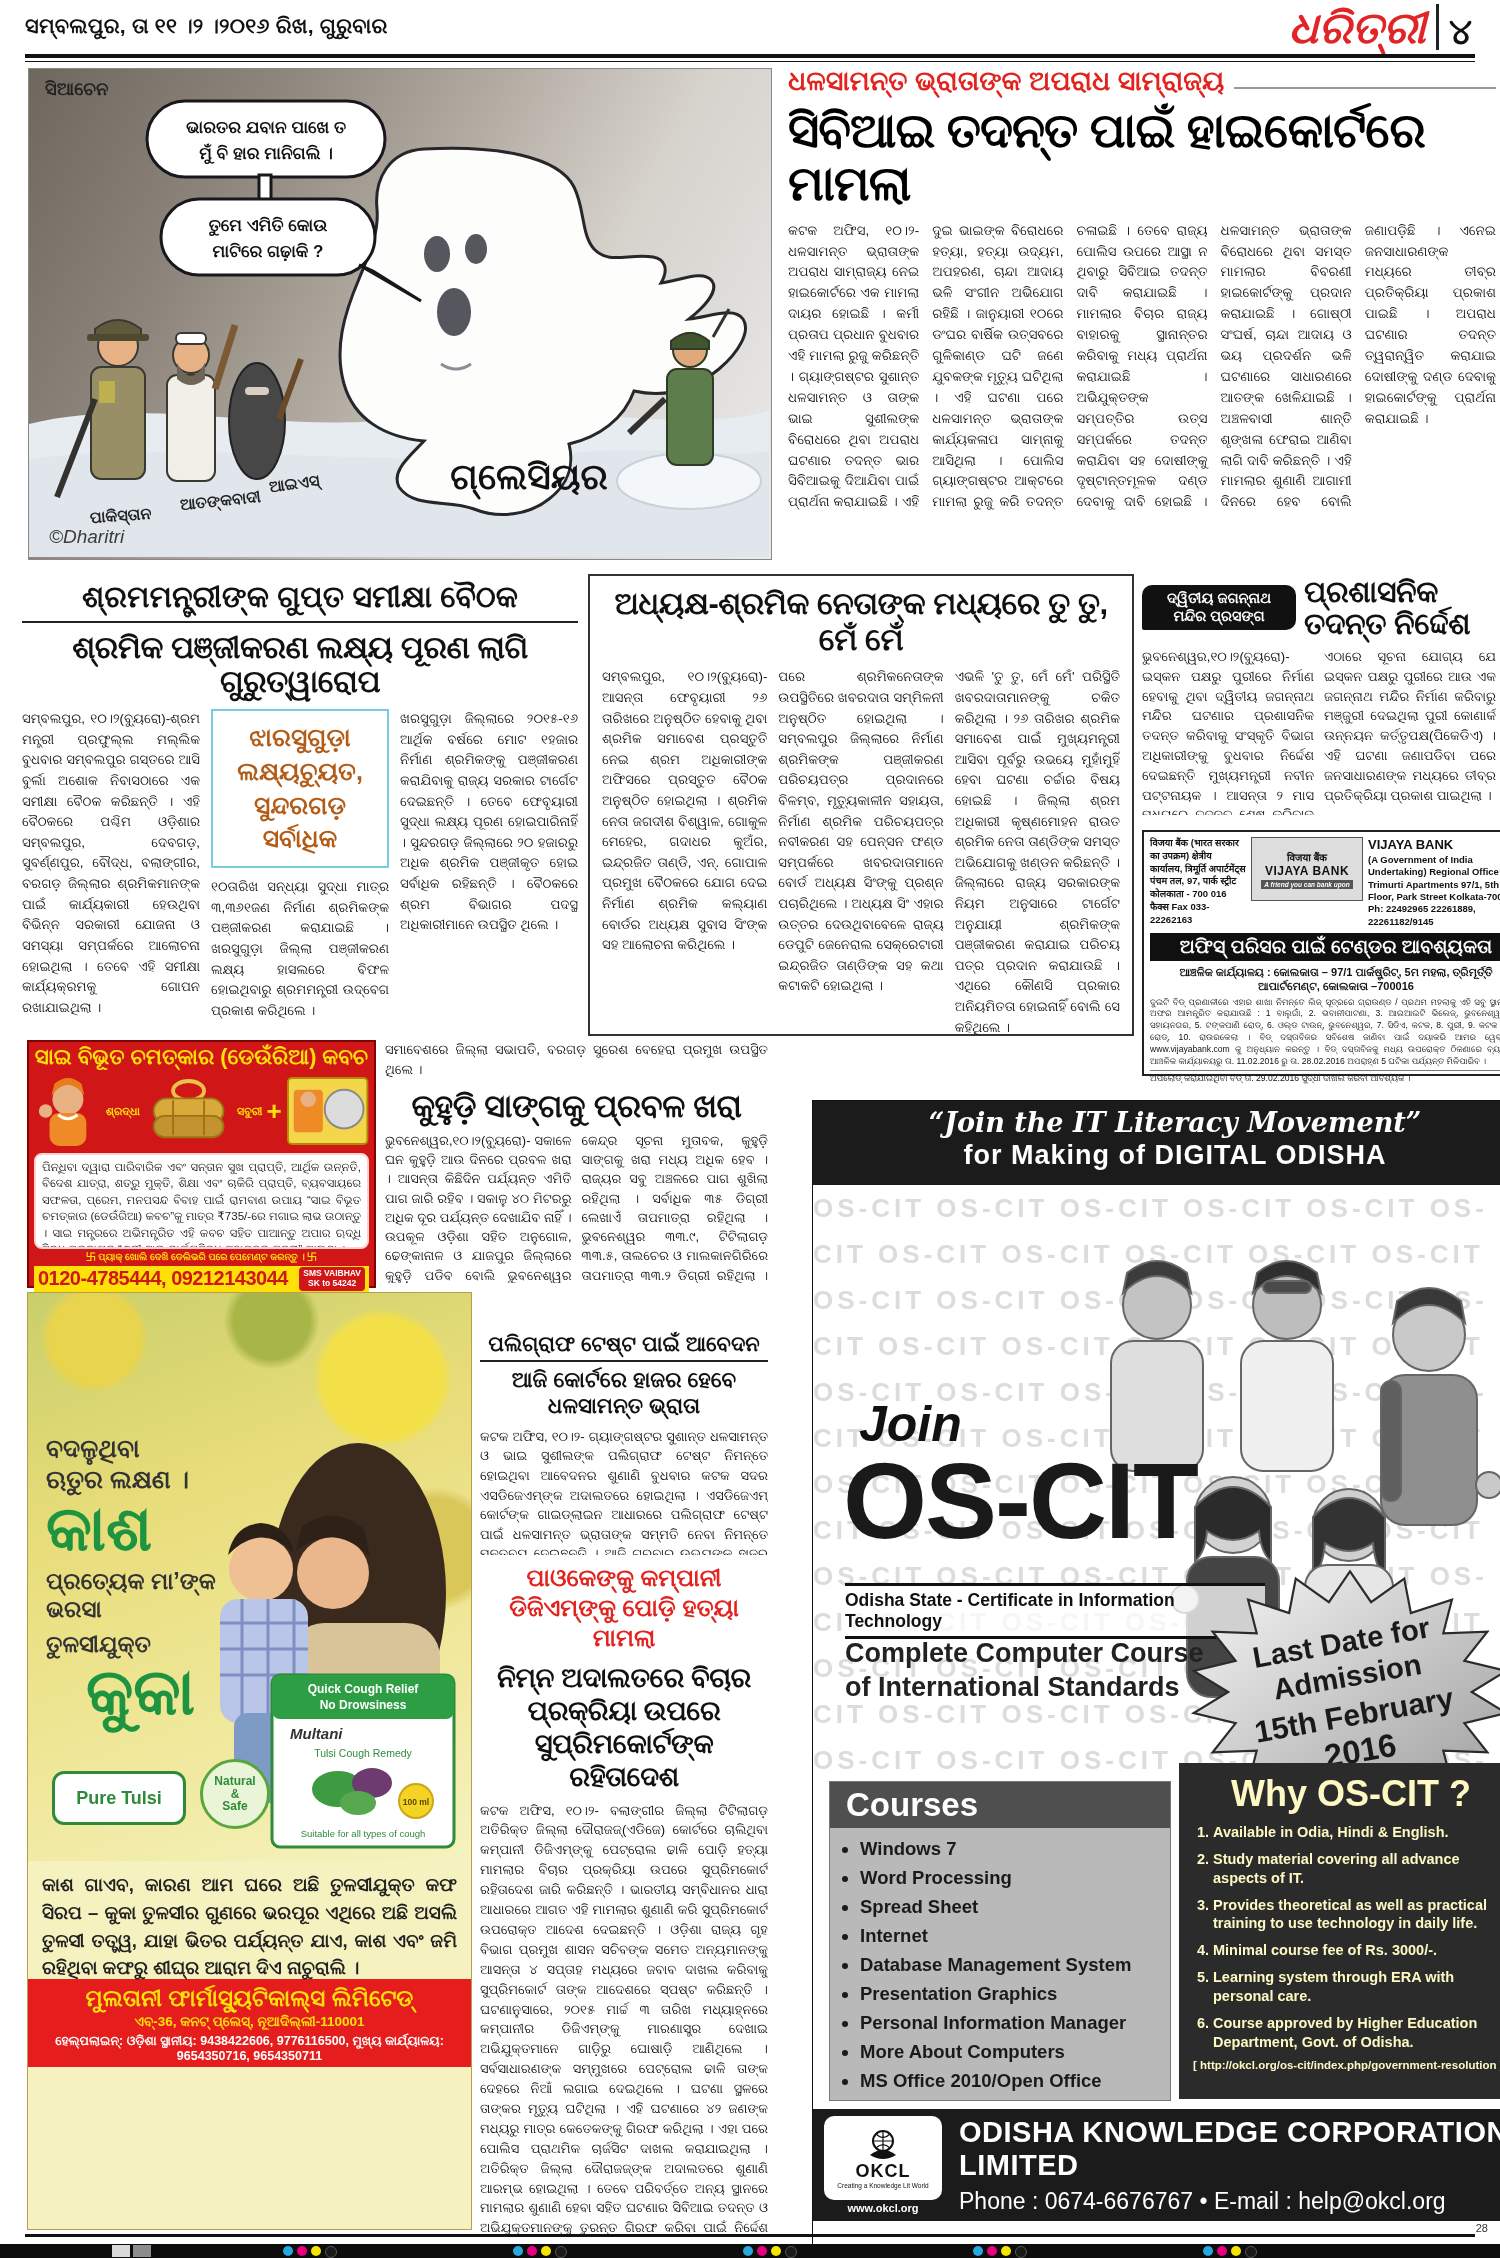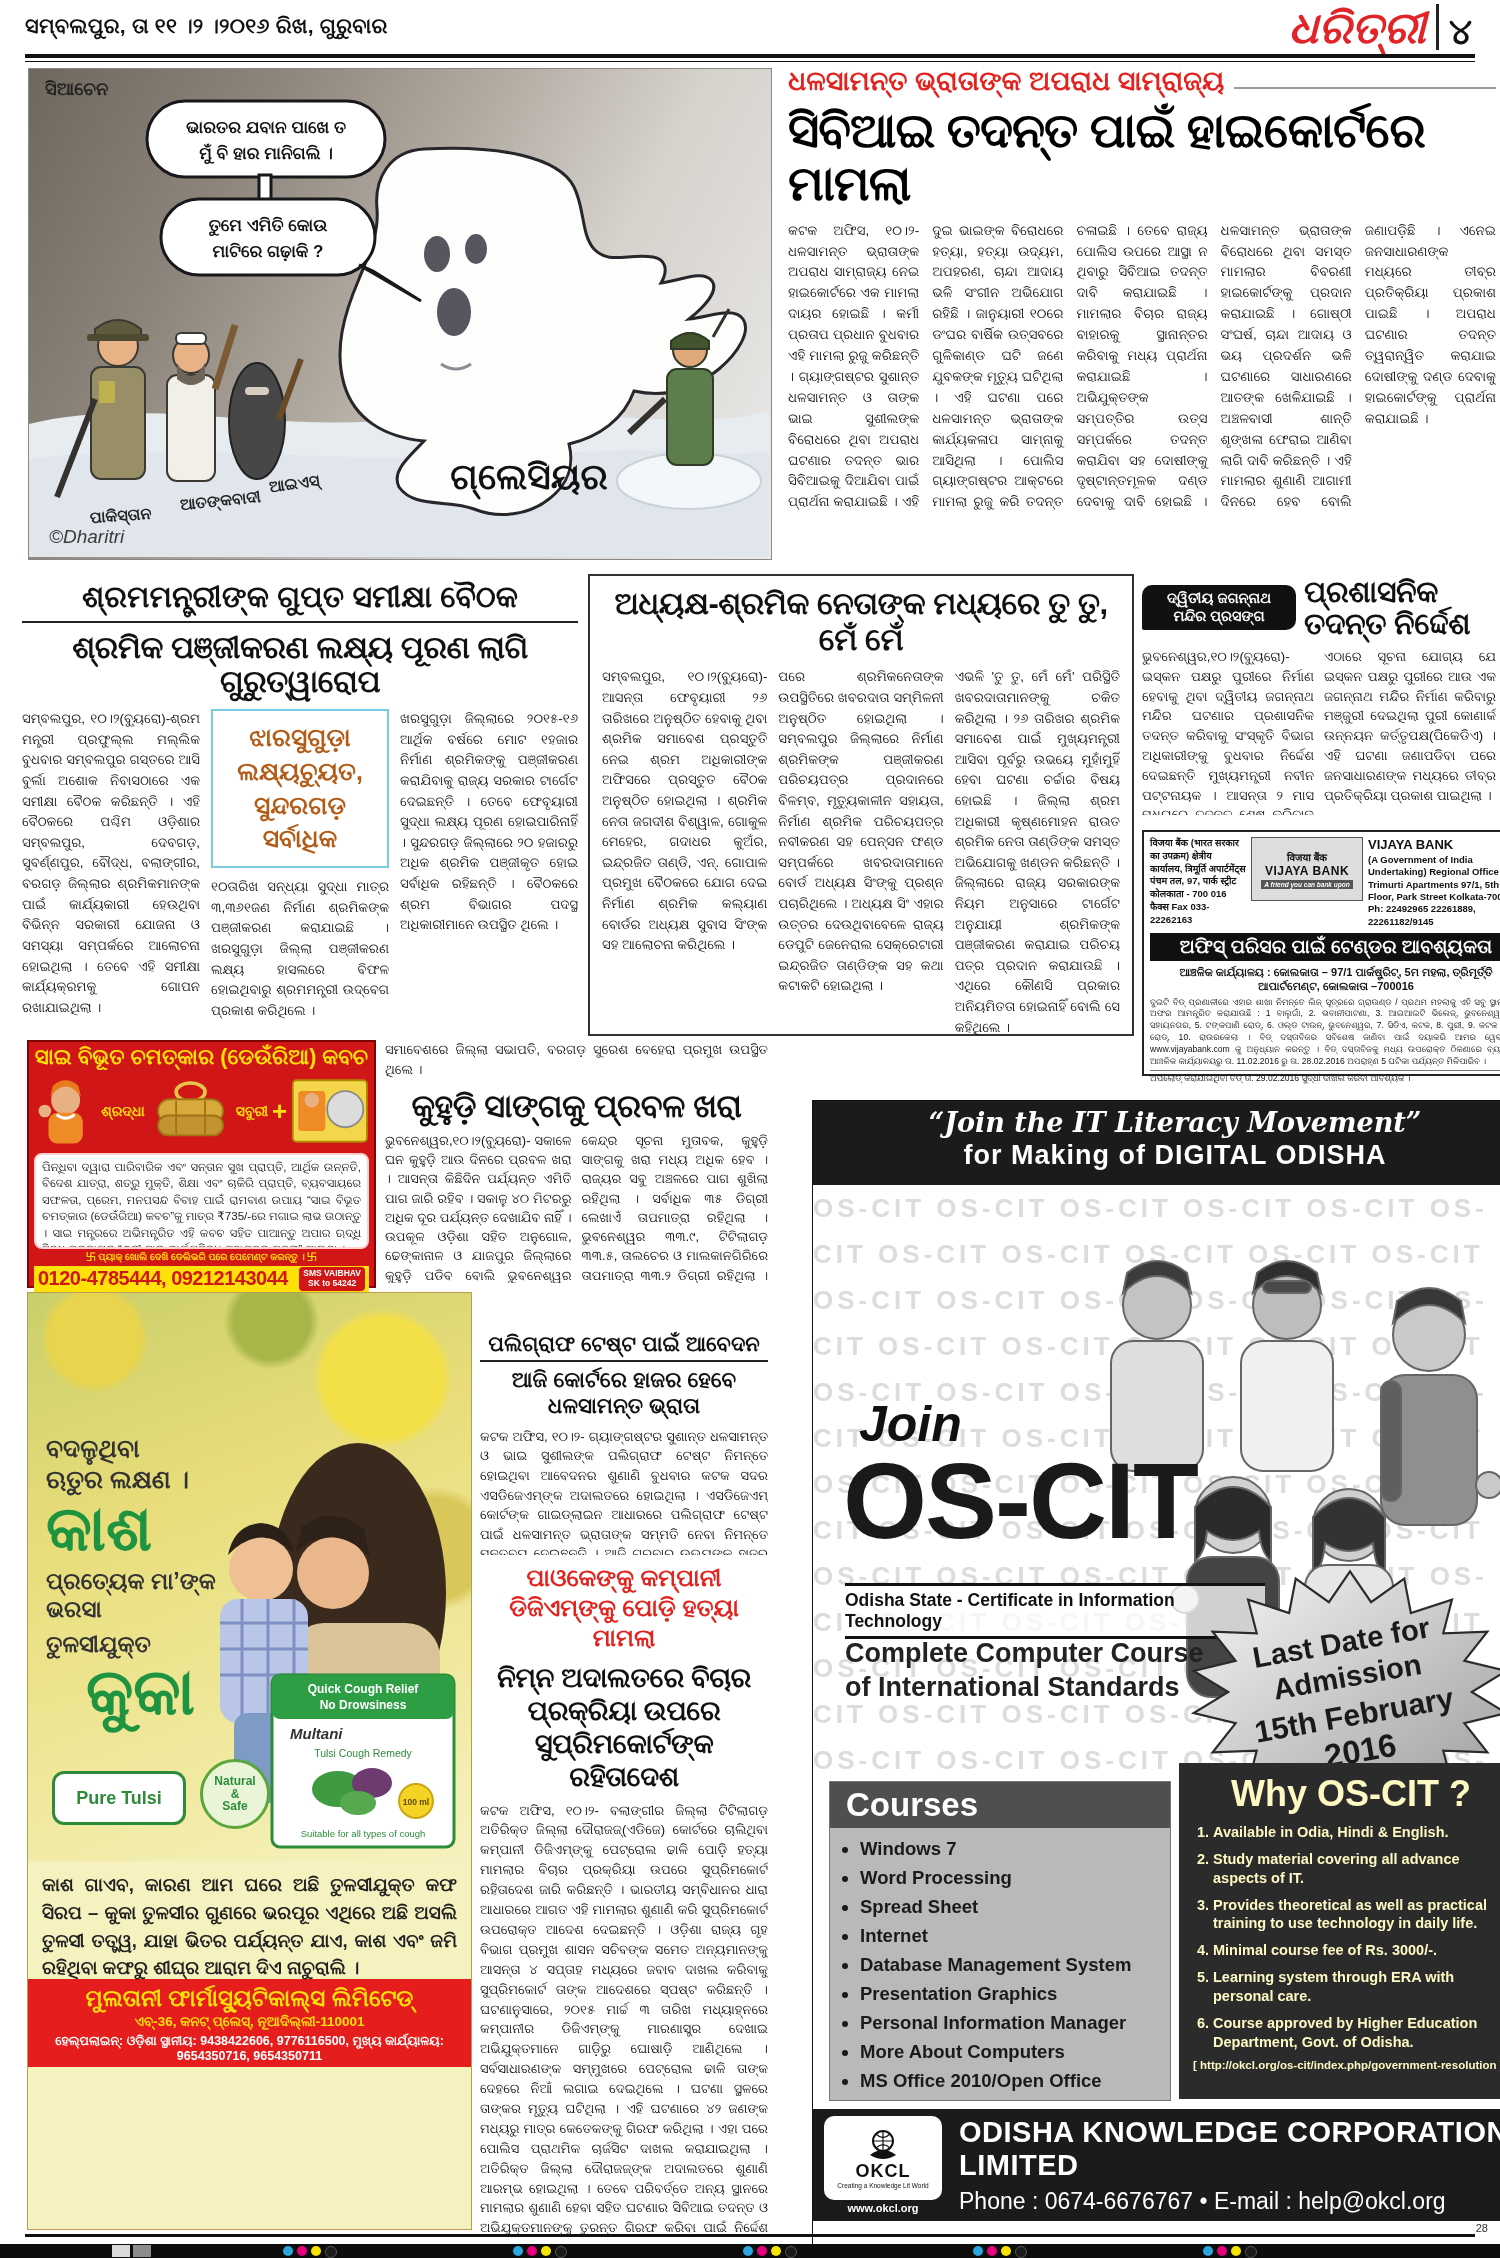--- a/index.html
+++ b/index.html
@@ -68,21 +68,21 @@
   #sai .title{color:#ffe10a;font-size:21.5px;font-weight:bold;text-align:center;white-space:nowrap;}
   #sai .midrow{display:flex;align-items:center;gap:4px;height:78px;margin-top:2px;}
   #sai .body{background:#fff;border-radius:8px;border:2px solid #ffd2d2;color:#1c1c1c;
      font-size:11.6px;line-height:1.42;padding:4px 6px;margin-top:3px;height:84px;overflow:hidden;text-align:justify;}
   #sai .note{color:#ffe10a;font-size:9.5px;text-align:center;font-weight:bold;margin-top:2px;}
   #sai .phonebar{background:#ffe10a;margin-top:2px;display:flex;align-items:center;justify-content:space-between;
      padding:1px 4px;}
   #sai .phone{color:#d01616;font-size:20px;font-weight:bold;letter-spacing:-.5px;}
   #sai .sms{background:#d01616;color:#fff;font-size:8.5px;font-weight:bold;line-height:1.15;
      padding:2px 4px;border-radius:4px;text-align:center;}
-  .saja{color:#ffe10a;font-weight:bold;font-size:14px;}
+  .saja{color:#ffe10a;font-weight:bold;font-size:11px;}
   
   #fog{left:385px;top:1040px;width:383px;}
   #fog .tail{font-size:13.2px;line-height:1.5;height:44px;overflow:hidden;}
   #fog h2{margin:4px 0 6px 0;font-size:32px;text-align:center;letter-spacing:-.5px;}
   #fog .cols{gap:10px;height:152px;font-size:13px;line-height:1.48;}
   #court{left:480px;top:1332px;width:288px;}
   #court .kick{font-size:21px;font-weight:bold;text-align:center;border-bottom:2px solid #222;padding-bottom:4px;}
   #court .sub{font-size:21.5px;font-weight:bold;text-align:center;margin-top:6px;line-height:1.2;}
   #court .b1{font-size:13.1px;line-height:1.5;height:128px;overflow:hidden;margin-top:7px;}
   #court .redk{color:#e2231e;font-size:24px;font-weight:bold;text-align:center;line-height:1.25;margin-top:8px;}

